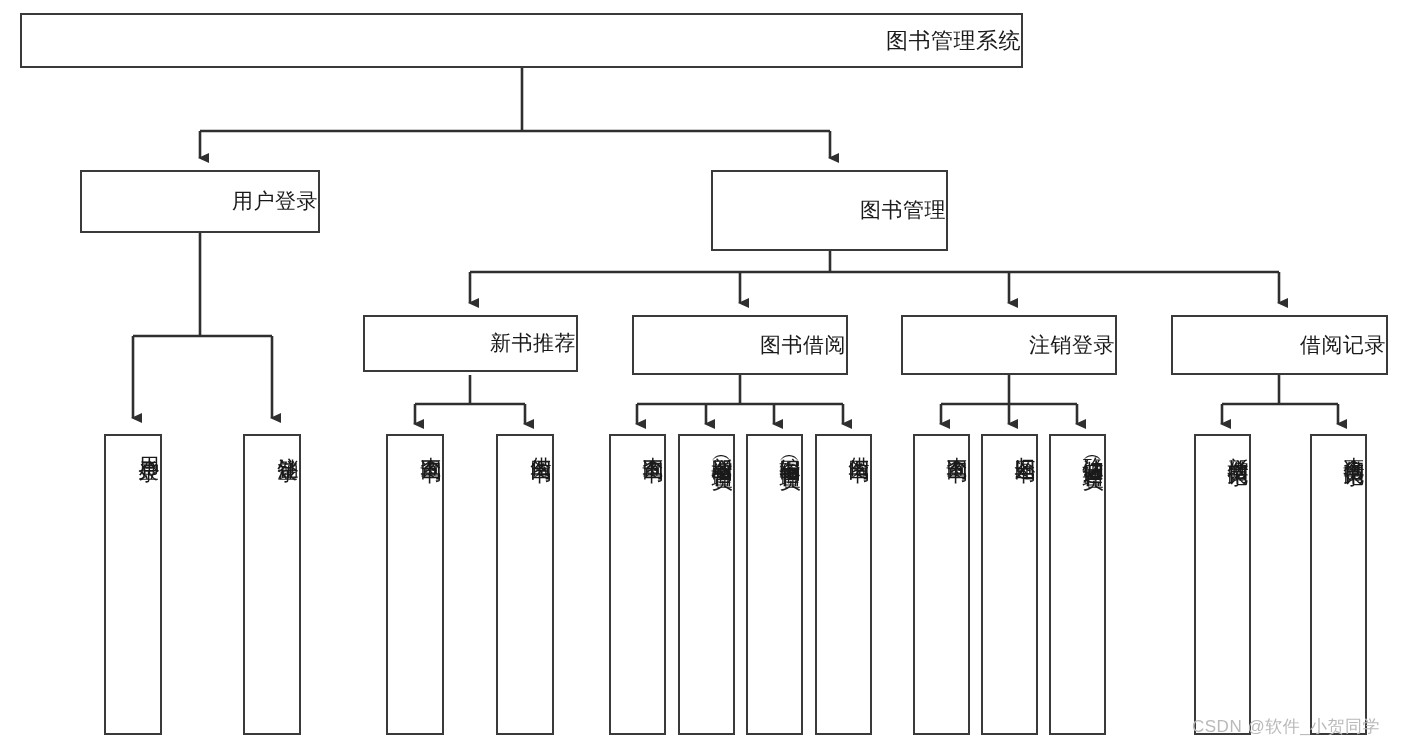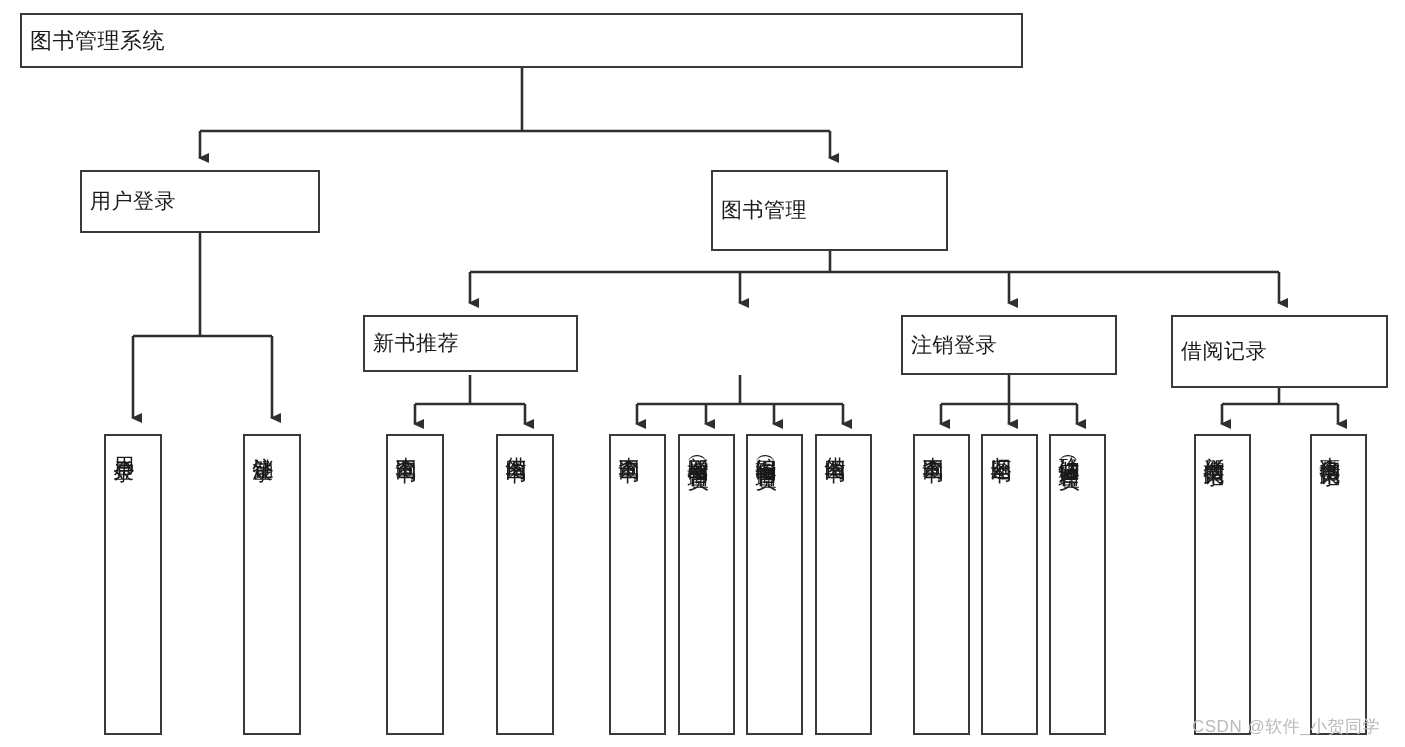--- a/index.html
+++ b/index.html
@@ -26,21 +26,21 @@
     height: 747px;
     pointer-events: none;
   }
   .node {
     position: absolute;
     box-sizing: border-box;
     background: #ffffff;
     border: 2px solid #3a3a3a;
     display: flex;
     align-items: center;
-    justify-content: flex-start;
+    justify-content: flex-end;
     color: #1a1a1a;
     padding-left: 8px;
   }
   .node .lbl {
     display: block;
     text-align: center;
     line-height: 1.08;
     white-space: nowrap;
   }
   
@@ -132,24 +132,27 @@
   <div class="node h" style="left:80px;top:170px;width:240px;height:63px;">
     <span class="lbl">用户登录</span>
   </div>
   <div class="node h" style="left:711px;top:170px;width:237px;height:81px;">
     <span class="lbl">图书管理</span>
   </div>
 
   <div class="node h" style="left:363px;top:315px;width:215px;height:57px;">
     <span class="lbl">新书推荐</span>
   </div>
+  <div class="node h" style="left:632px;top:315px;width:216px;height:60px;">
+    <span class="lbl">图书借阅</span>
+  </div>
   <div class="node h" style="left:901px;top:315px;width:216px;height:60px;">
     <span class="lbl">注销登录</span>
   </div>
-  <div class="node h" style="left:1171px;top:315px;width:217px;height:73px;">
+  <div class="node h" style="left:1171px;top:315px;width:217px;height:60px;">
     <span class="lbl">借阅记录</span>
   </div>
 
   <div class="node v" style="left:104px;top:434px;width:58px;height:301px;">
     <span class="lbl">用户登录</span>
   </div>
   <div class="node v" style="left:243px;top:434px;width:58px;height:301px;">
     <span class="lbl">注销登录</span>
   </div>
 

